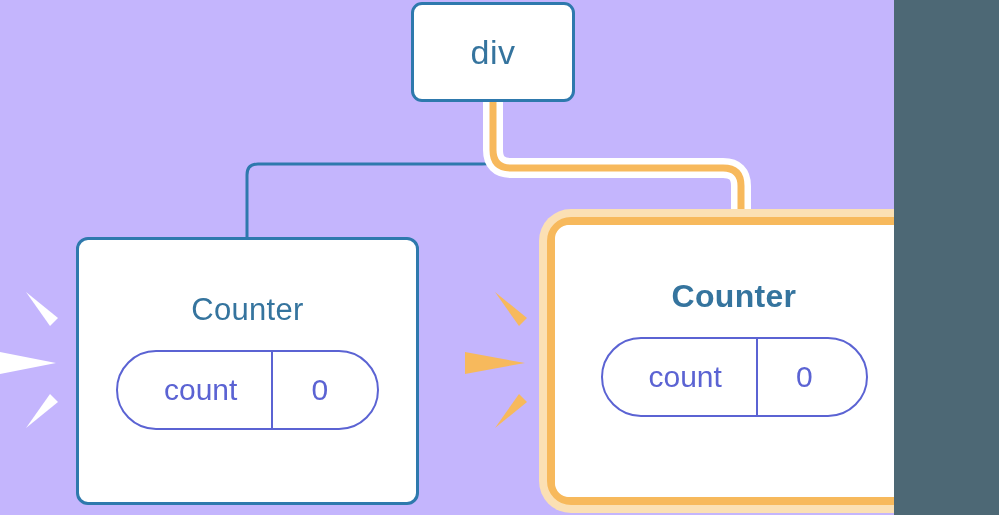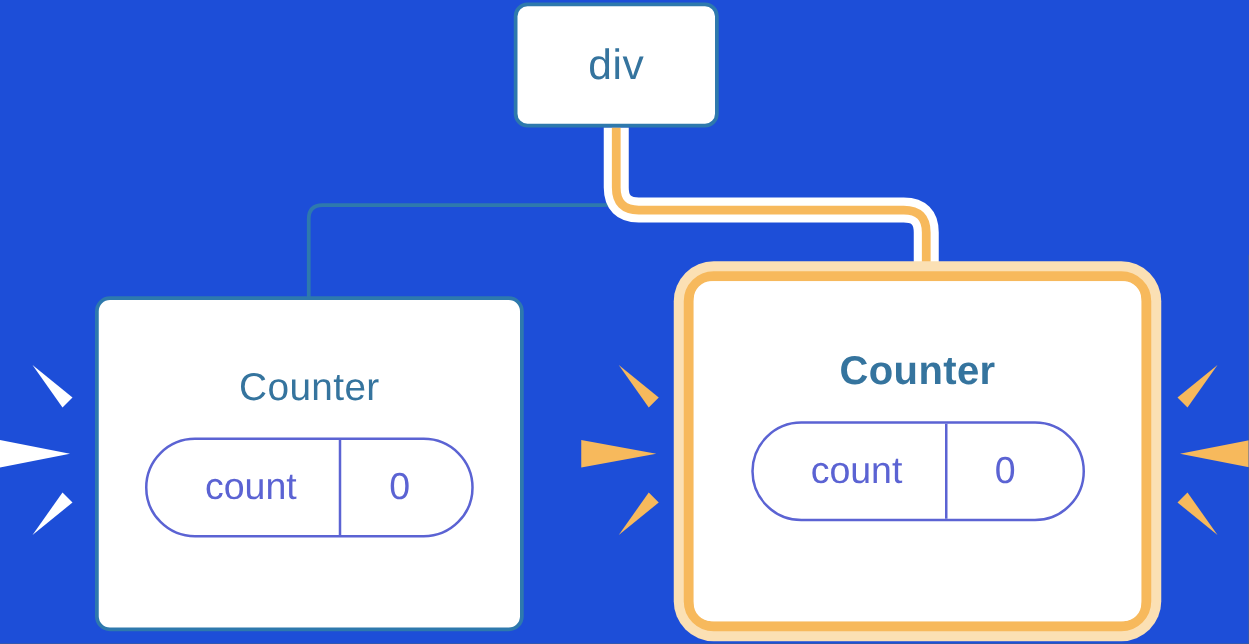--- a/index.html
+++ b/index.html
@@ -6,23 +6,23 @@
   html, body {
     margin: 0;
     padding: 0;
     background: #4d6875;
   }
   body {
     font-family: "Liberation Sans", sans-serif;
   }
   #stage {
     position: relative;
-    width: 999px;
+    width: 894px;
     height: 515px;
-    background: #1d4ed8;
+    background: #c4b5fd;
     overflow: hidden;
   }
   #wires {
     position: absolute;
     left: 0;
     top: 0;
     width: 999px;
     height: 515px;
   }
   .node {

